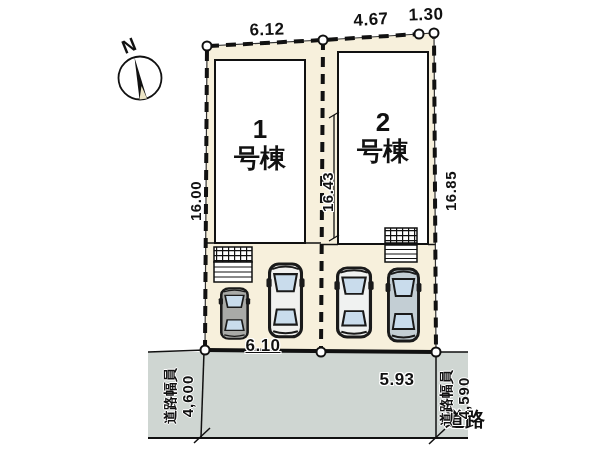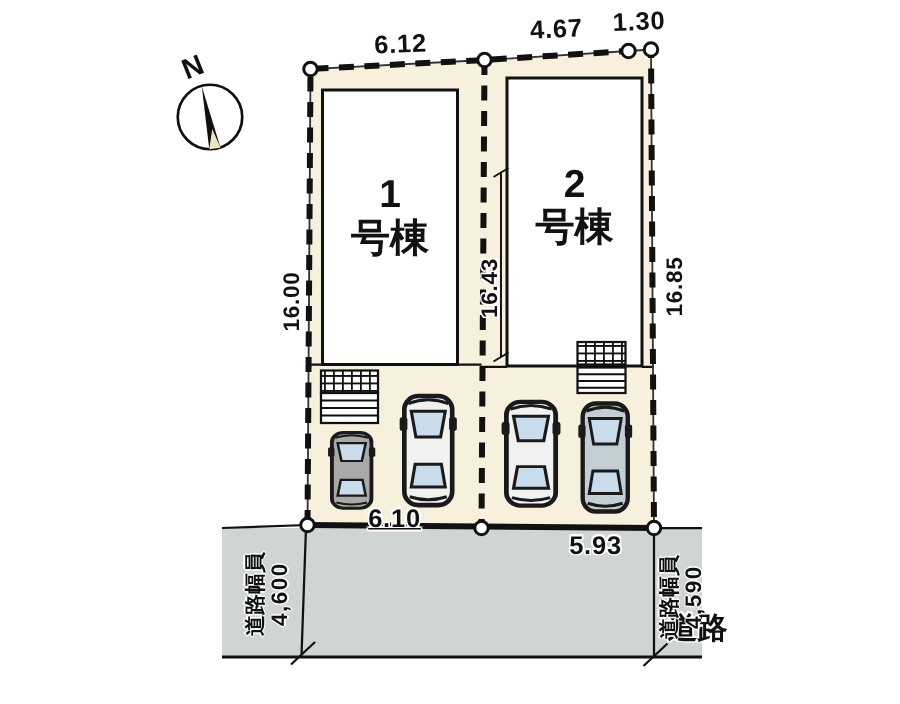--- a/index.html
+++ b/index.html
@@ -128,21 +128,21 @@
 
   <div class="dim r2" style="left:267px;top:30px;">6.12</div>
   <div class="dim r3" style="left:371px;top:20px;">4.67</div>
   <div class="dim r2" style="left:426px;top:15px;">1.30</div>
 
   <div class="dim vert" style="left:195px;top:201px;">16.00</div>
   <div class="dim vert" style="left:327px;top:192px;">16.43</div>
   <div class="dim vert" style="left:450px;top:191px;">16.85</div>
 
   <div class="dim" style="left:263px;top:346px;text-decoration:underline;">6.10</div>
-  <div class="dim" style="left:379px;top:364px;padding-left:36px;">5.93</div>
+  <div class="dim" style="left:379px;top:380px;padding-left:36px;">5.93</div>
 
   <div class="bldg-label" style="left:215px;top:115px;">
     <span style="display:block">1</span>
     <span style="display:block">号棟</span>
   </div>
   <div class="bldg-label" style="left:338px;top:108px;">
     <span style="display:block">2</span>
     <span style="display:block">号棟</span>
   </div>
 

